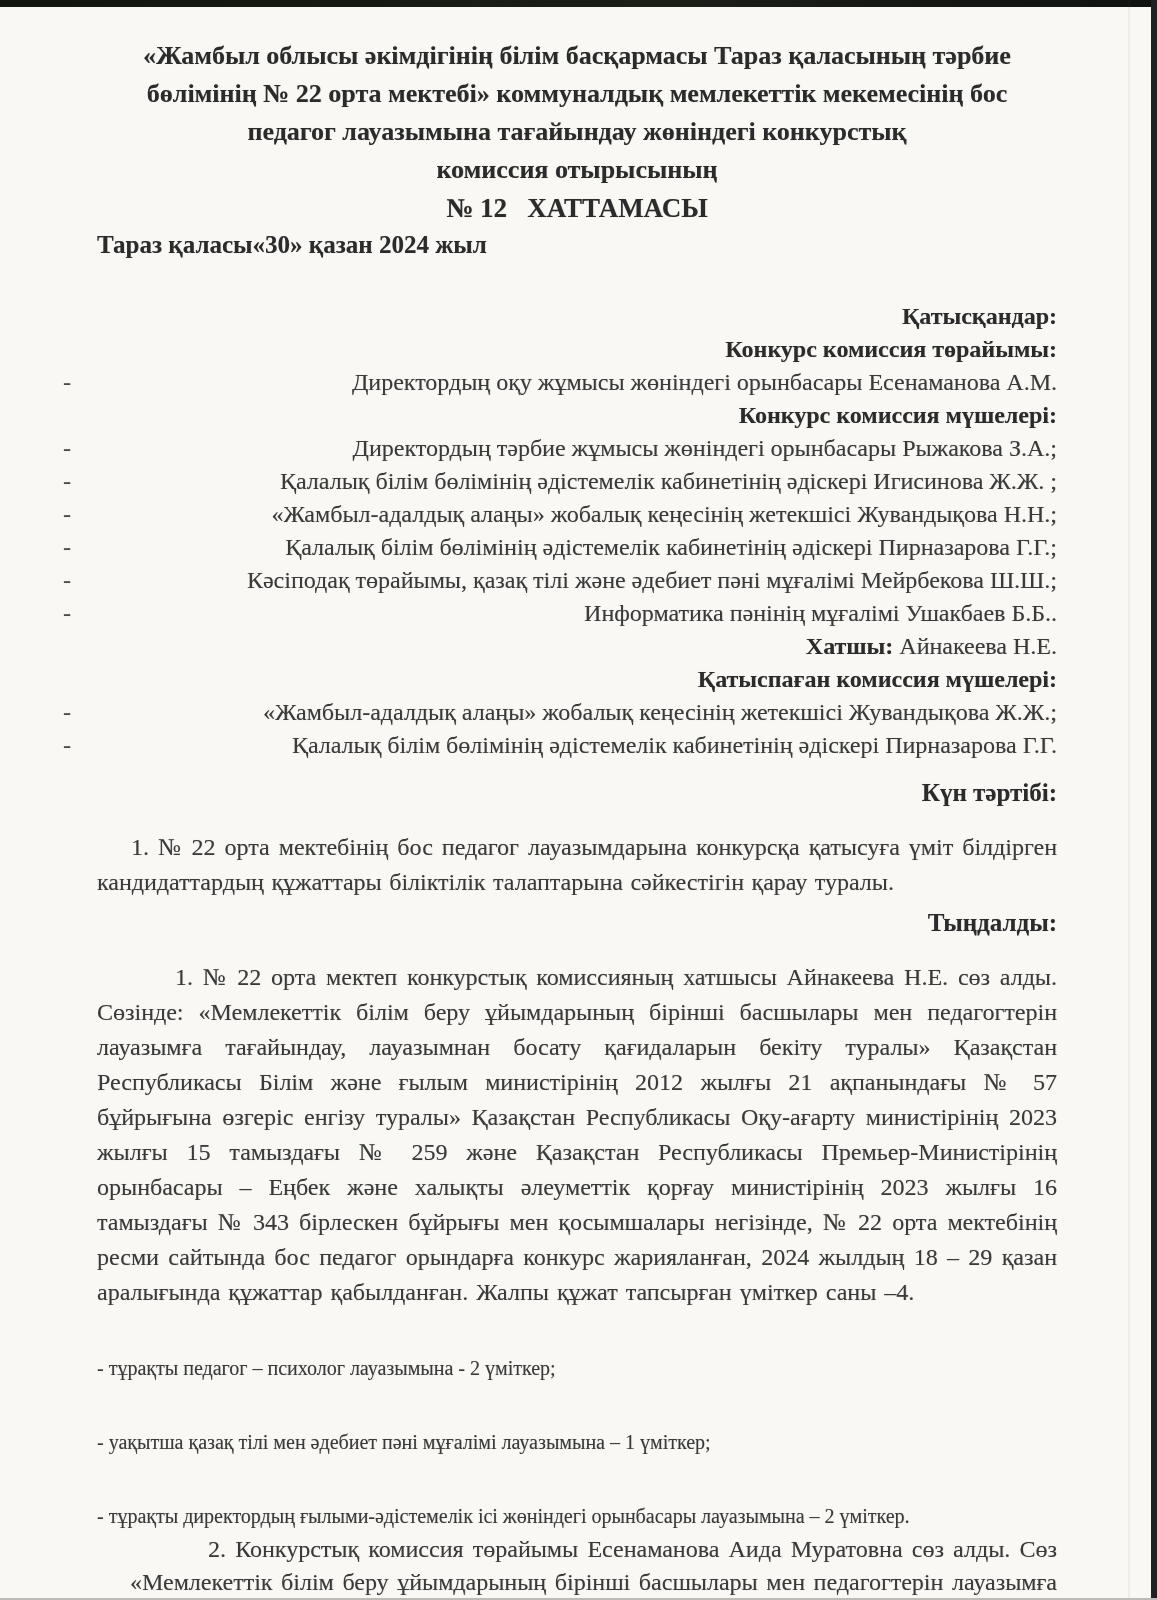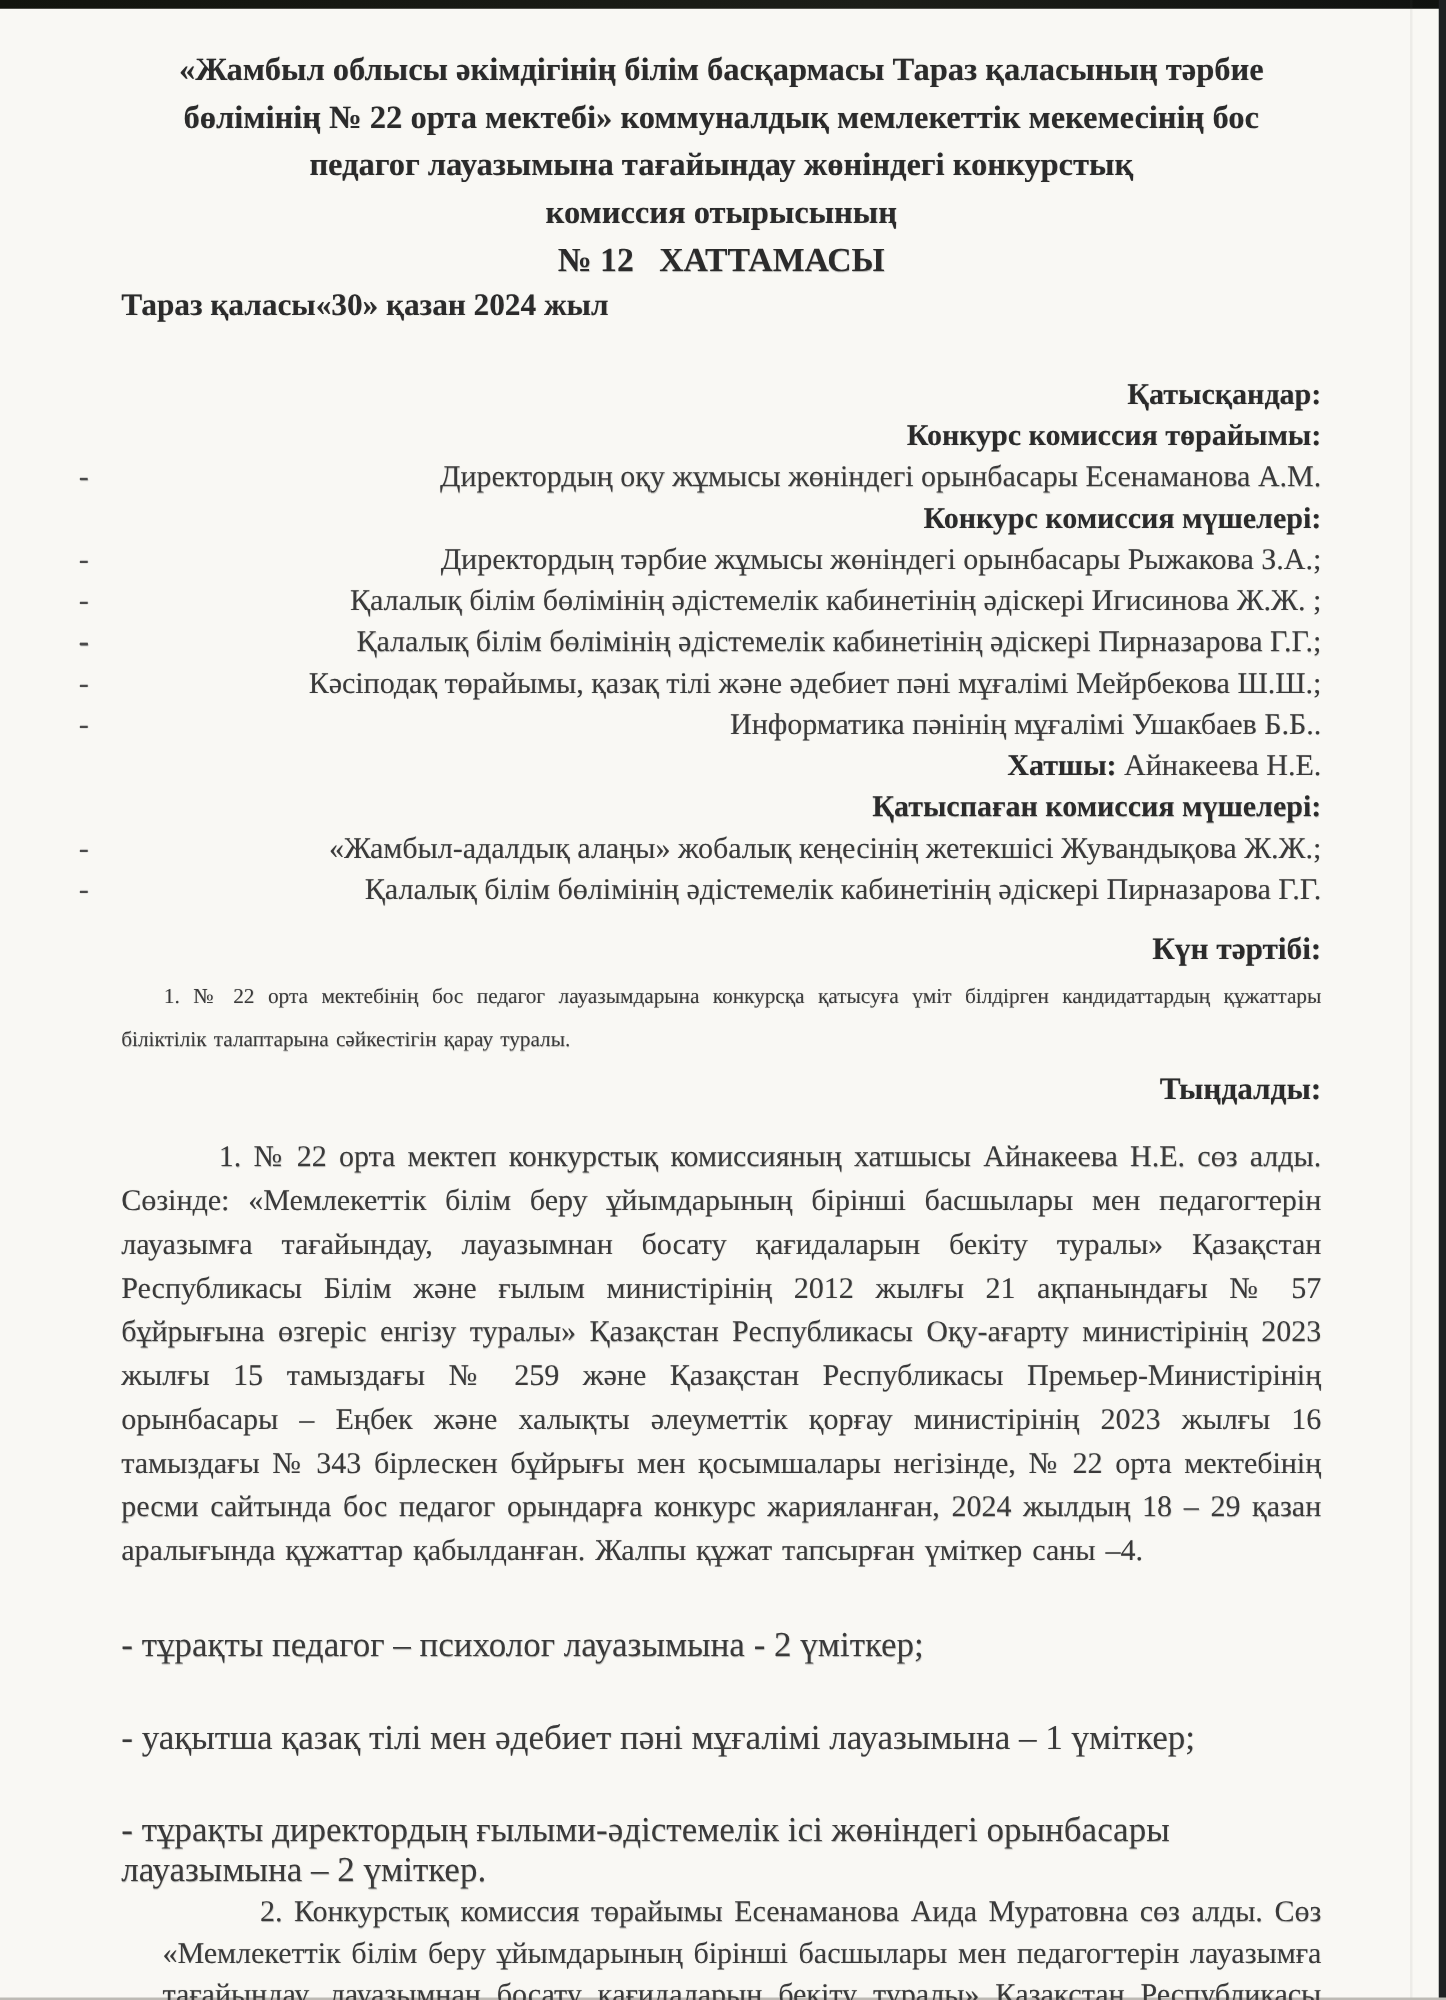--- a/index.html
+++ b/index.html
@@ -42,30 +42,30 @@
   .indented { padding-left:3px; }
   .li { position:relative; }
   .li .dash { position:absolute; left:-34px; top:0; color:#4a4a4a; }
 
   .center-head {
     text-align:right; font-weight:bold; color:#2b2b2b;
     font-size:25px; line-height:34px;
   }
   .agenda-head { margin-top:14px; }
   .agenda-text {
-    text-align:justify; font-size:17px; line-height:35px;
-    text-indent:34px; word-spacing:1.5px; margin-top:2px;
+    text-align:justify; font-size:24px; line-height:35px;
+    text-indent:34px; word-spacing:1.5px; margin-top:20px;
   }
   .heard-head { margin-top:6px; margin-bottom:20px; }
   .para {
     text-align:justify; font-size:24px; line-height:35px;
     text-indent:78px; word-spacing:2px;
   }
   .heard-p1 { margin-top:18px; }
-  .count-line { font-size:28px; line-height:32px;margin-top:42px; }
+  .count-line { font-size:20px; line-height:32px;margin-top:42px; }
   .counts { margin-top:2px; }
   .heard-p2 { line-height:33px; margin-top:1px;margin-left:33px; }
 </style>
 </head>
 <body>
 
 <div class="page">
   <div class="edge-top"></div>
   <div class="edge-right"></div>
   <div class="paper-crease"></div>
@@ -98,20 +98,21 @@
       <div class="li">
         <span class="dash">-</span>
         <span>Директордың тәрбие жұмысы жөніндегі орынбасары Рыжакова З.А.;</span>
       </div>
       <div class="li">
         <span class="dash">-</span>
         <span>Қалалық білім бөлімінің әдістемелік кабинетінің әдіскері Игисинова Ж.Ж. ;</span>
       </div>
       <div class="li">
         <span class="dash">-</span>
+        <span>«Жамбыл-адалдық алаңы» жобалық кеңесінің жетекшісі Жувандықова Н.Н.;</span>
       </div>
       <div class="li">
         <span class="dash">-</span>
         <span>Қалалық білім бөлімінің әдістемелік кабинетінің әдіскері Пирназарова Г.Г.;</span>
       </div>
       <div class="li">
         <span class="dash">-</span>
         <span>Кәсіподақ төрайымы, қазақ тілі және әдебиет пәні мұғалімі Мейрбекова Ш.Ш.;</span>
       </div>
       <div class="li">

